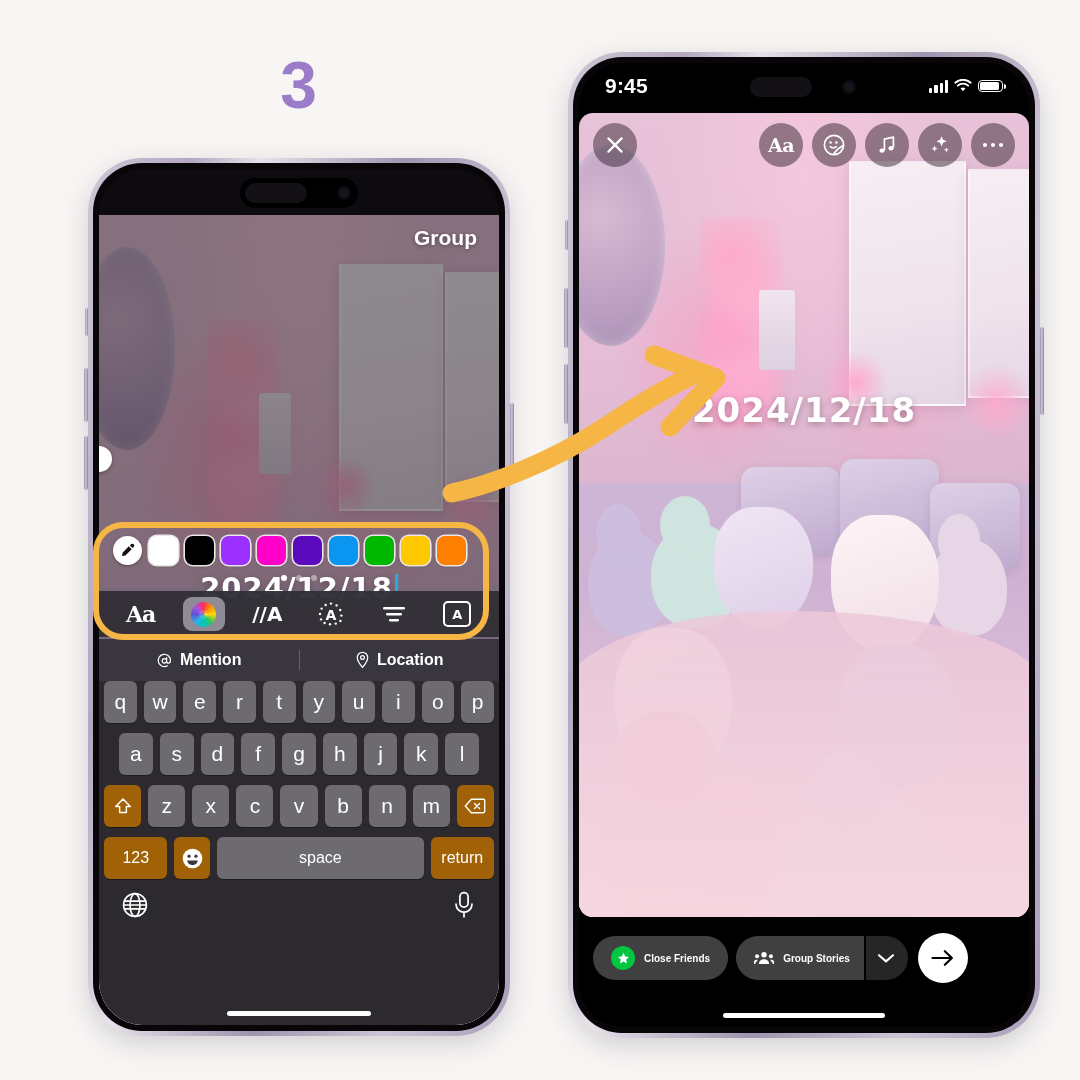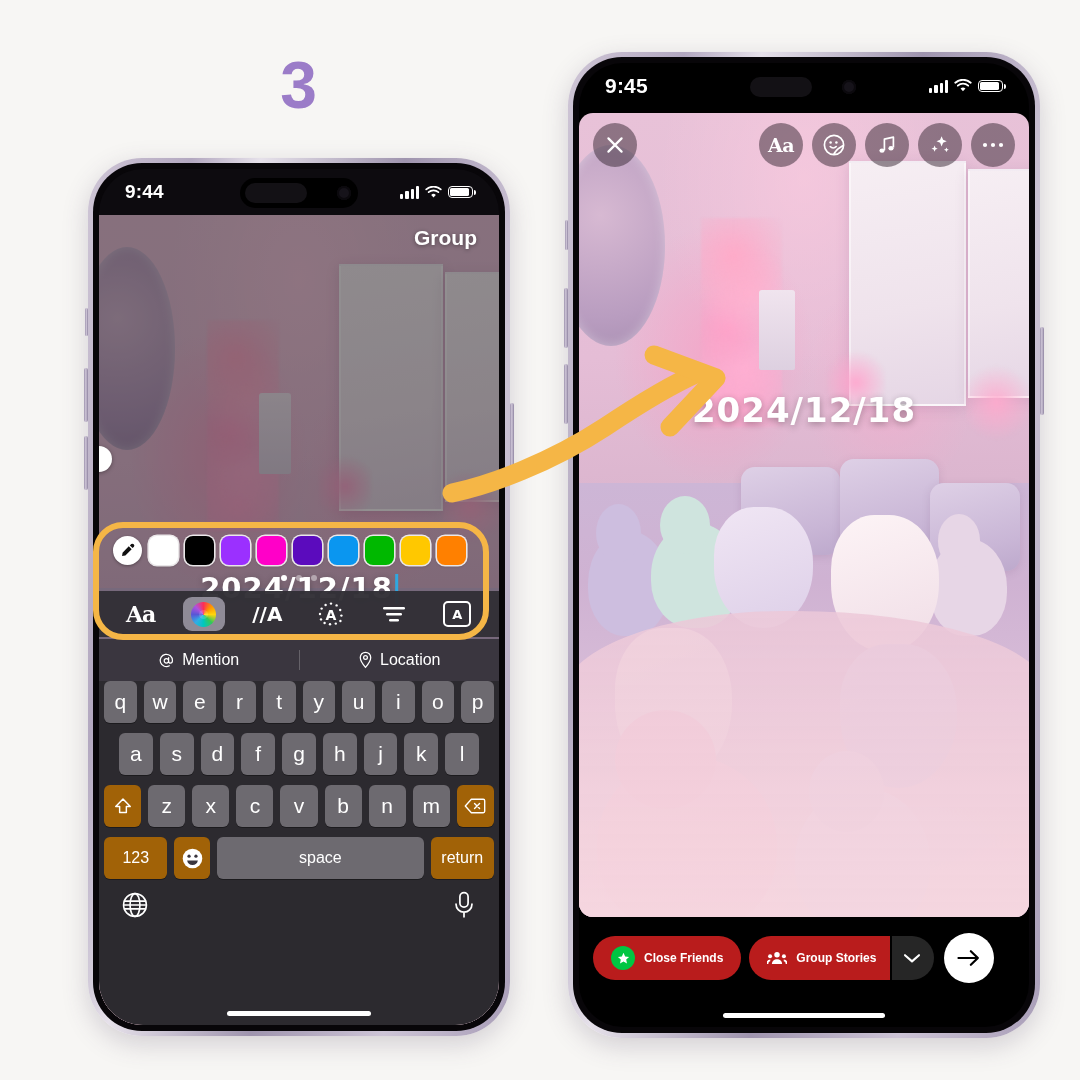--- a/index.html
+++ b/index.html
@@ -268,21 +268,21 @@
     position:absolute; left:93px; top:522px; width:396px; height:118px;
     border:6px solid #f5b646; border-radius:30px;
     box-sizing:border-box; z-index:60; pointer-events:none;
   }
 
   
   .ml-bar {
     position:absolute; left:0; right:0; top:470px; height:42px;
     background:#3a363f;
     display:flex; align-items:center;
-    color:#fff; font-size:16px; font-weight:400;
+    color:#fff; font-size:16px; font-weight:700;
   }
   .ml-bar .cell { flex:1; display:flex; align-items:center; justify-content:center; gap:7px; }
   .ml-bar .sep { width:1px; height:20px; background:rgba(255,255,255,0.22); }
 
   
   .keyboard {
     position:absolute; left:0; right:0; top:512px; bottom:0;
     background:#2c2a2f;
   }
   .suggest {
@@ -327,23 +327,23 @@
   }
   .circ-btn.close { margin-left:0; }
 
   
   .ig-bottom {
     position:absolute; left:0; right:0; bottom:44px;
     display:flex; align-items:center; padding:0 14px; box-sizing:border-box;
     gap:8px; z-index:20;
   }
   .pill-btn {
-    height:44px; border-radius:22px; background:#b91c1c;
+    height:44px; border-radius:22px; background:#404040;
     display:flex; align-items:center; gap:9px;
-    padding:0 18px; color:#fff; font-size:12px; font-weight:700;
+    padding:0 18px; color:#fff; font-size:10px; font-weight:700;
     white-space:nowrap;
   }
   .green-dot {
     width:24px;height:24px;border-radius:50%;background:#00c642;
     display:flex;align-items:center;justify-content:center;
   }
   .chev-btn {
     width:44px;height:44px;border-radius:22px;background:#262626;
     display:flex;align-items:center;justify-content:center;color:#fff;
   }
@@ -383,39 +383,20 @@
         <div class="pillow" style="left:4%;top:62%;width:26%;height:13%;"></div>
         <div class="pillow" style="left:46%;top:60%;width:24%;height:14%;"></div>
         <div class="pillow" style="left:72%;top:63%;width:22%;height:13%;"></div>
         <div class="plush" style="left:8%;top:74%;width:24%;height:17%;background:#e9dff0;"></div>
         <div class="plush" style="left:40%;top:78%;width:26%;height:18%;background:#f3dde9;"></div>
         <div class="plush" style="left:70%;top:76%;width:24%;height:18%;background:#dfd4ea;"></div>
         <div class="blanket"></div>
         <div class="dim"></div>
       </div>
 
-      <div class="statusbar">
-        <div class="sb-time">9:44</div>
-        <div class="sb-right">
-          <div class="sig">
-              <i></i>
-              <i></i>
-              <i></i>
-              <i></i>
-            </div>
-          <svg width="17" height="13" viewBox="0 0 17 13">
-            <path d="M8.5 11.4 6.2 8.9a3.4 3.4 0 0 1 4.6 0z" fill="#fff"></path>
-            <path d="M3.6 6.2a7.3 7.3 0 0 1 9.8 0" stroke="#fff" stroke-width="1.7" fill="none" stroke-linecap="round"></path>
-            <path d="M1.2 3.4a10.9 10.9 0 0 1 14.6 0" stroke="#fff" stroke-width="1.7" fill="none" stroke-linecap="round"></path>
-          </svg>
-          <div class="batt">
-              <span></span>
-            </div>
-        </div>
-      </div>
       <div class="island">
         <div class="pill"></div>
           <div class="cam"></div>
       </div>
 
       <div class="done-btn">Group</div>
 
       <div class="slider-handle"></div>
 
       <div class="date-text" id="dateA"><span>2024/12/18</span><span class="caret"></span></div>

